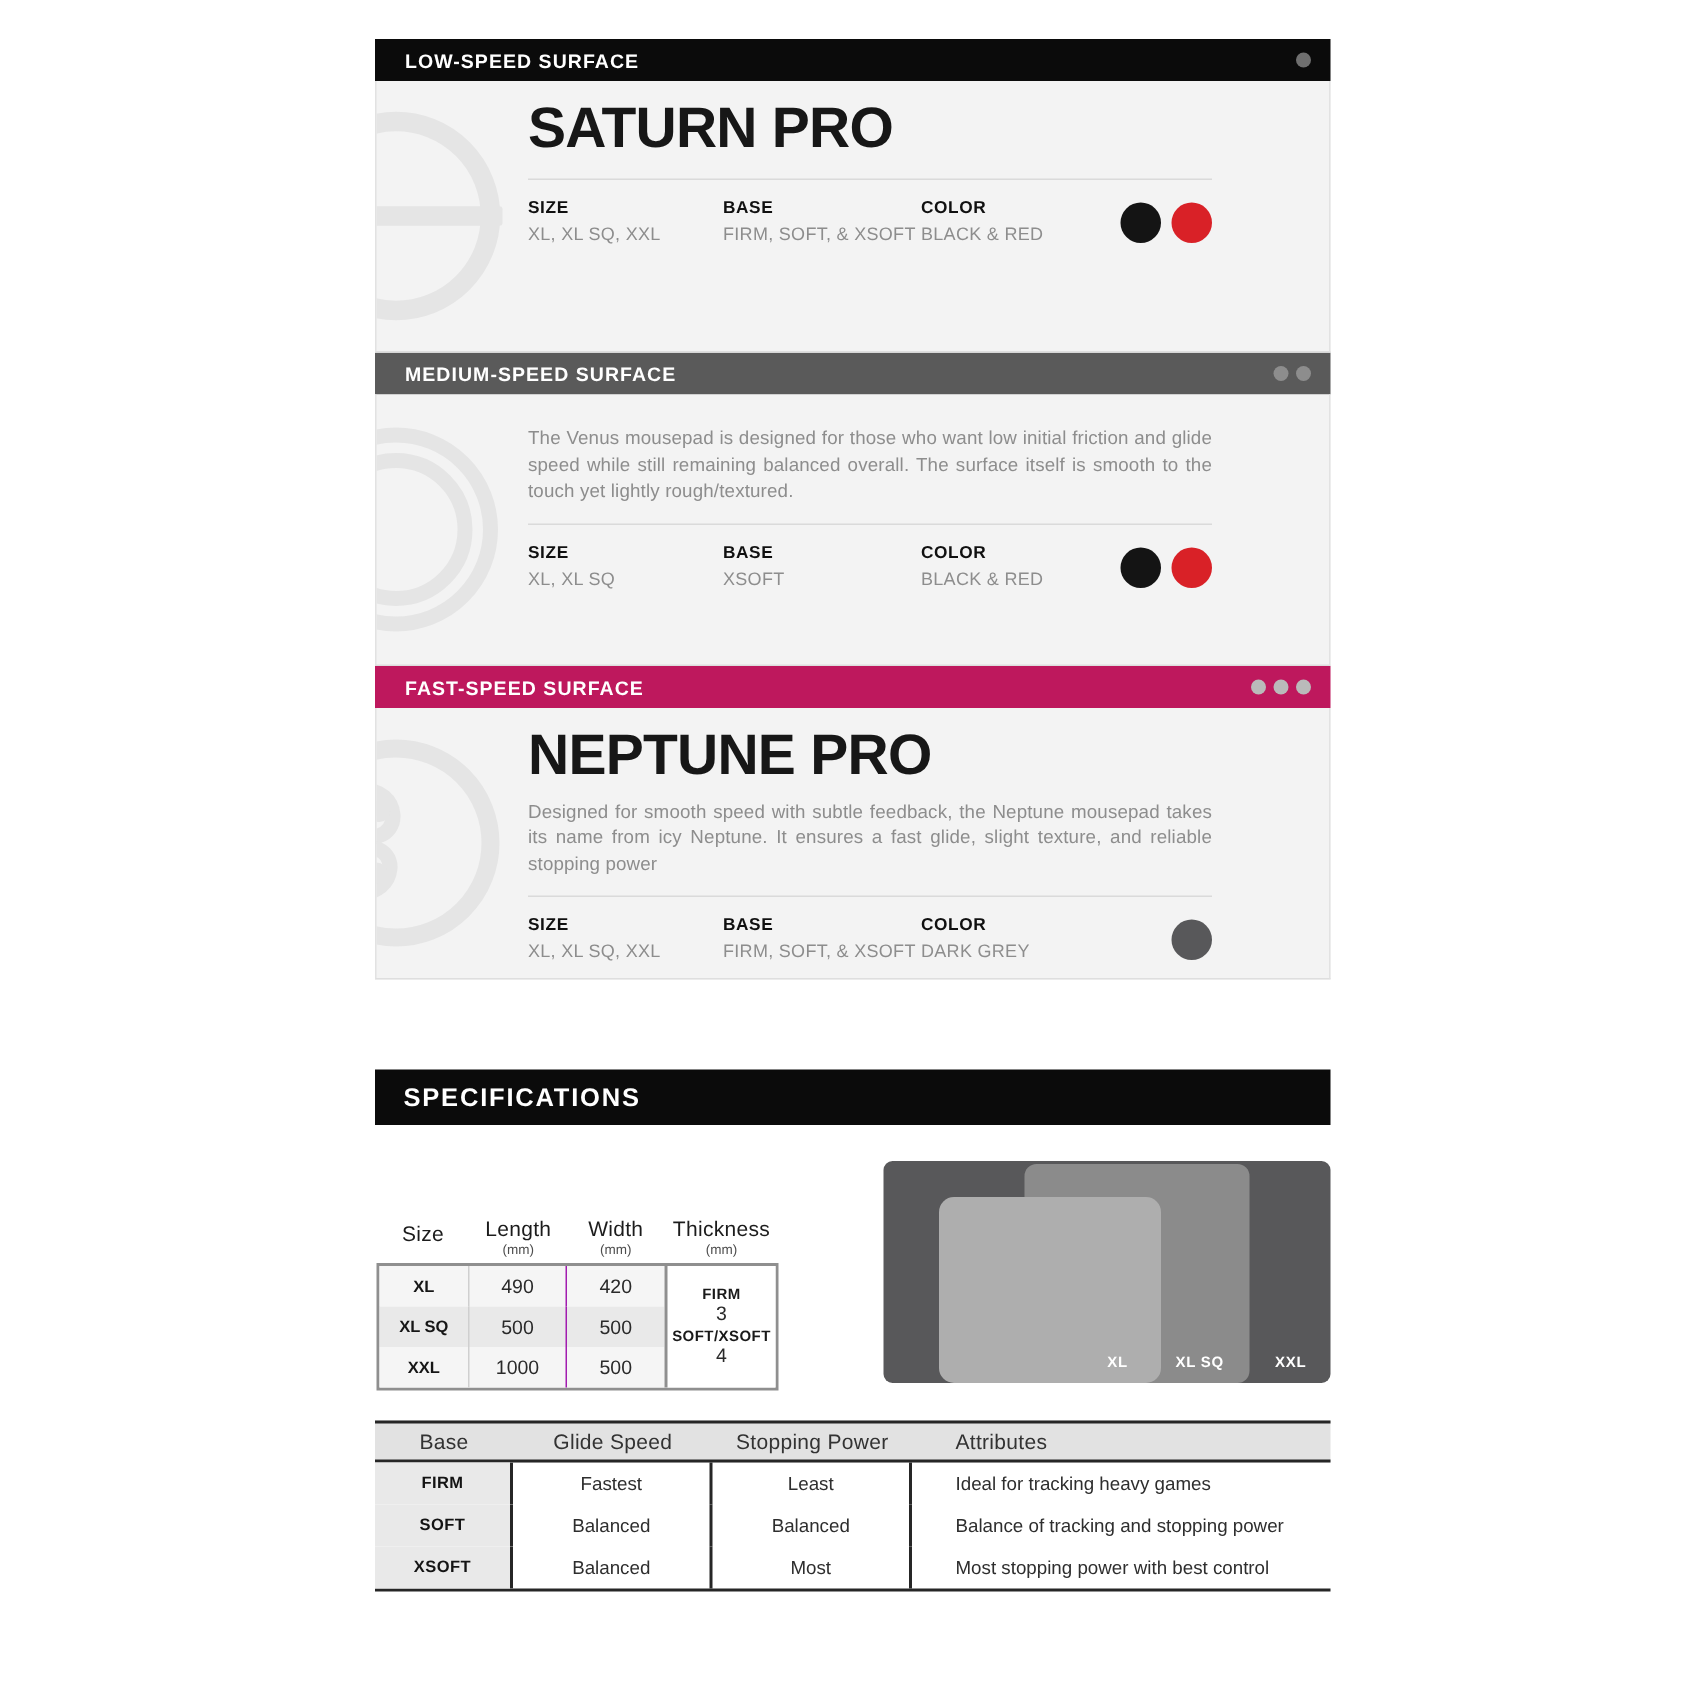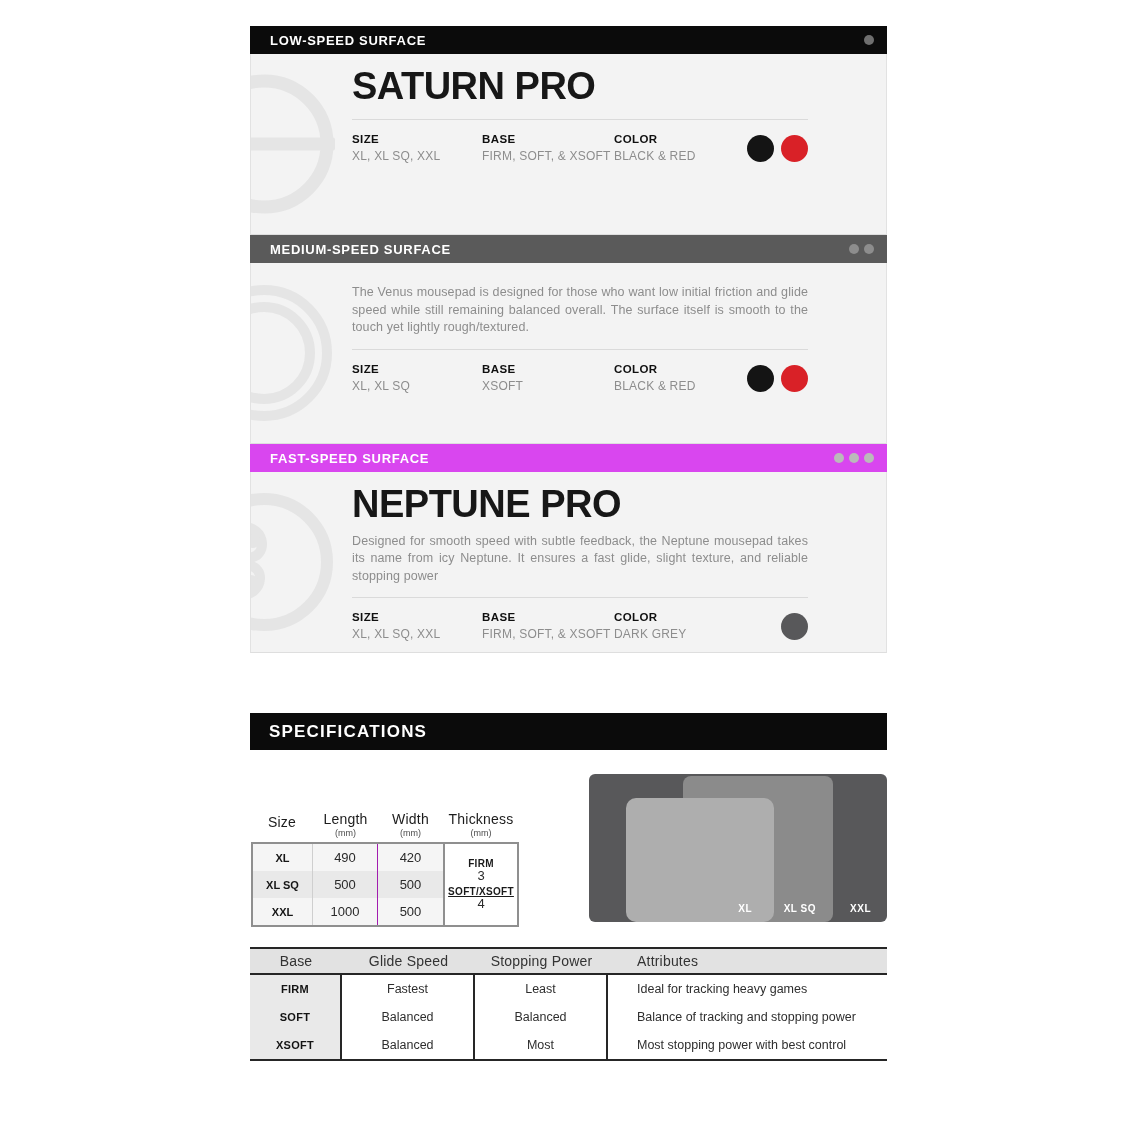--- a/index.html
+++ b/index.html
@@ -6,21 +6,21 @@
   html,body { background:#ffffff; }
   body { font-family:"Liberation Sans", sans-serif; }
   .canvas { position:relative; width:1136px; height:1136px; background:#fff; overflow:hidden; }
 
   
   .products { position:absolute; left:250px; top:26px; width:637px; }
   .banner { height:28px; display:flex; align-items:center; justify-content:space-between;
             padding:0 13px 0 20px; }
   .banner-low  { background:#0b0b0b; }
   .banner-med  { background:#5a5a5a; }
-  .banner-fast { background:#d946ef; }
+  .banner-fast { background:#be185d; }
   .banner-label { color:#ffffff; font-size:13px; font-weight:bold; letter-spacing:.7px; }
   .dots { display:flex; gap:5px; }
   .dot { width:10px; height:10px; border-radius:50%; display:inline-block; }
   .banner-low  .dot { background:#6f6f6f; }
   .banner-med  .dot { background:#8d8d8d; }
   .banner-fast .dot { background:#bababa; }
 
   .card { position:relative; height:181px; background:#f3f3f3; overflow:hidden;
           border-left:1px solid #e2e2e2; border-right:1px solid #e2e2e2; border-bottom:1px solid #dedede; }
   .watermark { position:absolute; pointer-events:none; }
@@ -60,21 +60,21 @@
   .st-row:nth-child(even) { background:#e9e9e9; }
   .st-c-size { width:60px; text-align:center; font-size:11px; font-weight:bold; color:#161616;
                border-right:1px solid #cfcfcf; align-self:stretch; display:flex; align-items:center; justify-content:center; }
   .st-c-num  { width:65px; text-align:center; font-size:13px; color:#2a2a2a;
                border-right:1px solid #a21caf; align-self:stretch; display:flex; align-items:center; justify-content:center; }
   .st-c-num:last-child { border-right:none; }
   .st-thick { flex:1; border-left:2px solid #8f8f8f; background:#ffffff;
               display:flex; flex-direction:column; align-items:center; justify-content:center; }
   .st-t-label { font-size:10px; font-weight:bold; color:#1a1a1a; letter-spacing:.3px; }
   .st-t-value { font-size:13px; color:#2a2a2a; line-height:1.1; }
-  .st-t-gap { margin-top:2px;text-decoration:underline; }
+  .st-t-gap { margin-top:2px; }
 
   
   .size-diagram { position:absolute; left:589px; top:774px; width:298px; height:148px; }
   .pad { position:absolute; }
   .pad-xxl  { inset:0; border-radius:6px; }
   .pad-xlsq { left:94px; top:2px; width:150px; height:146px; border-radius:8px; }
   .pad-xl   { left:37px; top:24px; width:148px; height:124px; border-radius:10px; }
   .pad-label { position:absolute; bottom:8px; color:#ffffff; font-size:10px; font-weight:bold; letter-spacing:.5px; }
   .pl-xl   { right:135px; }
   .pl-xlsq { right:71px; }

